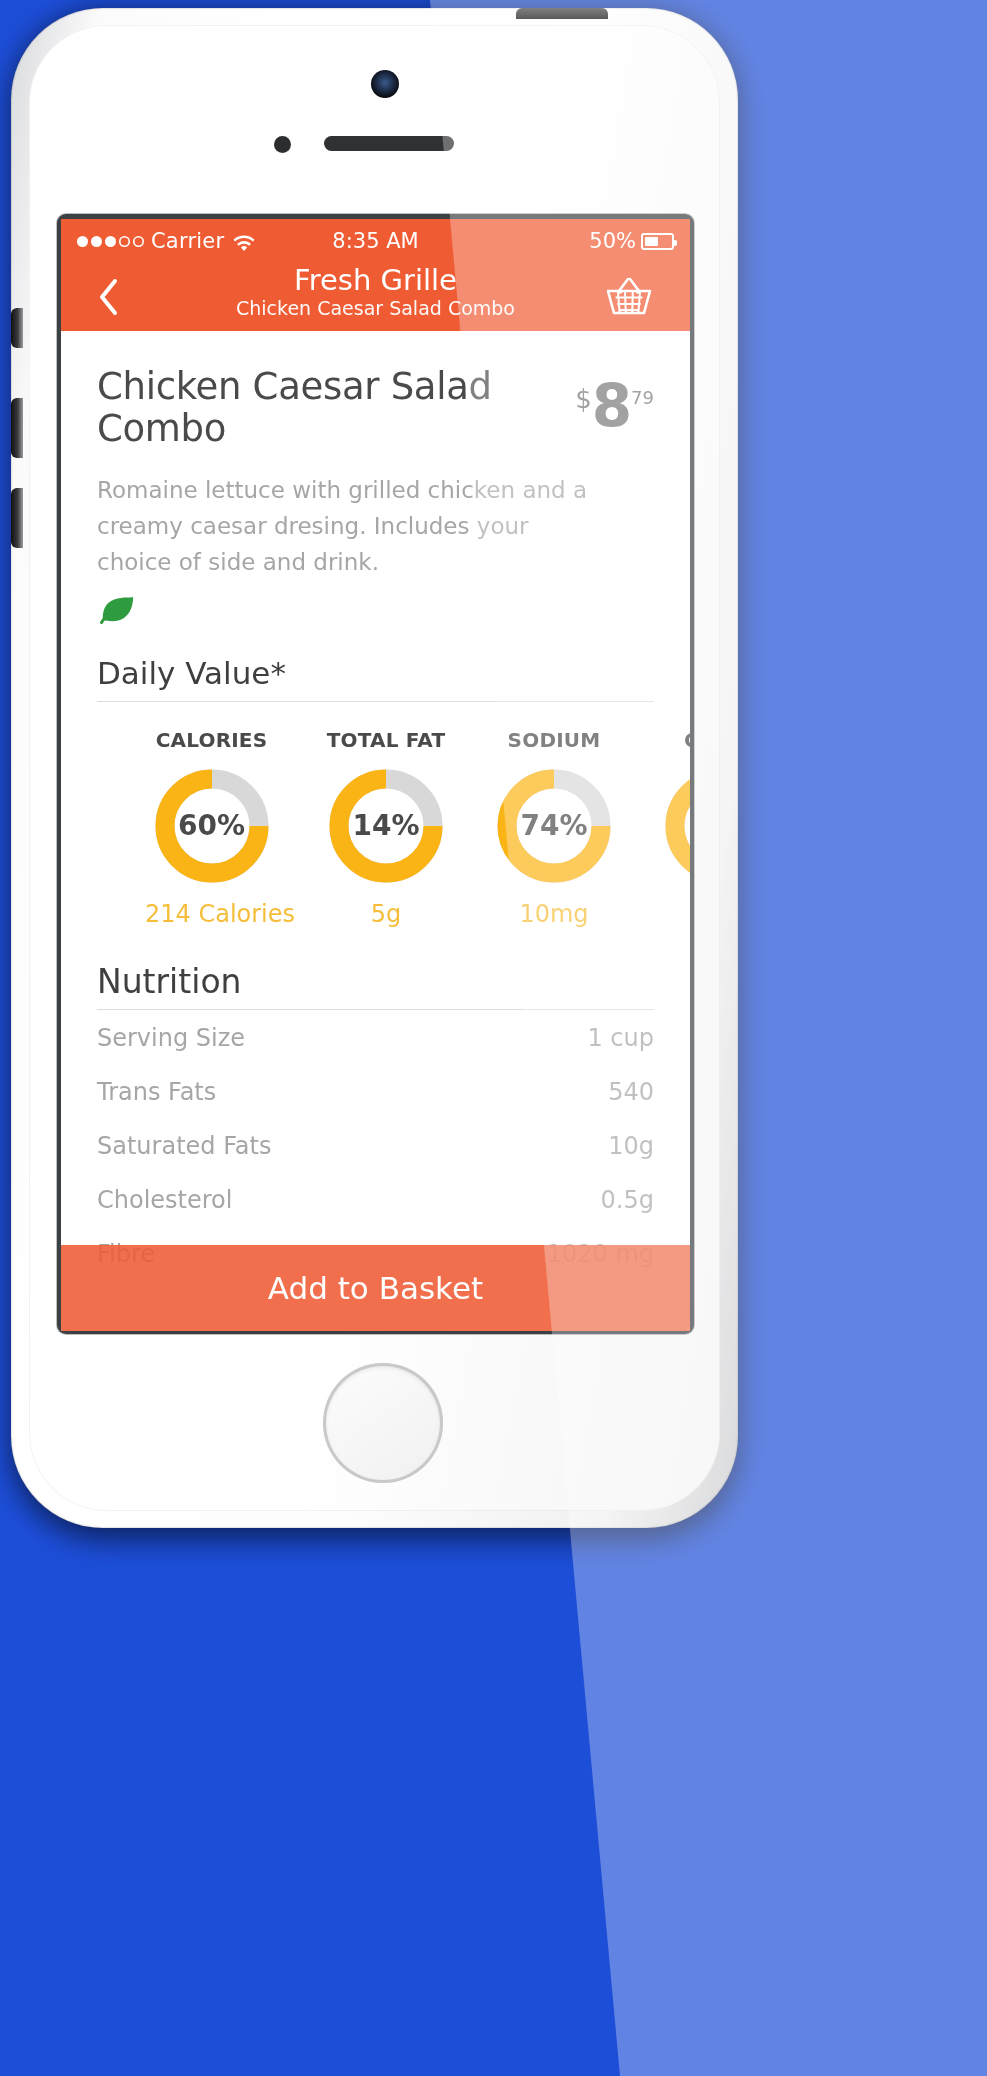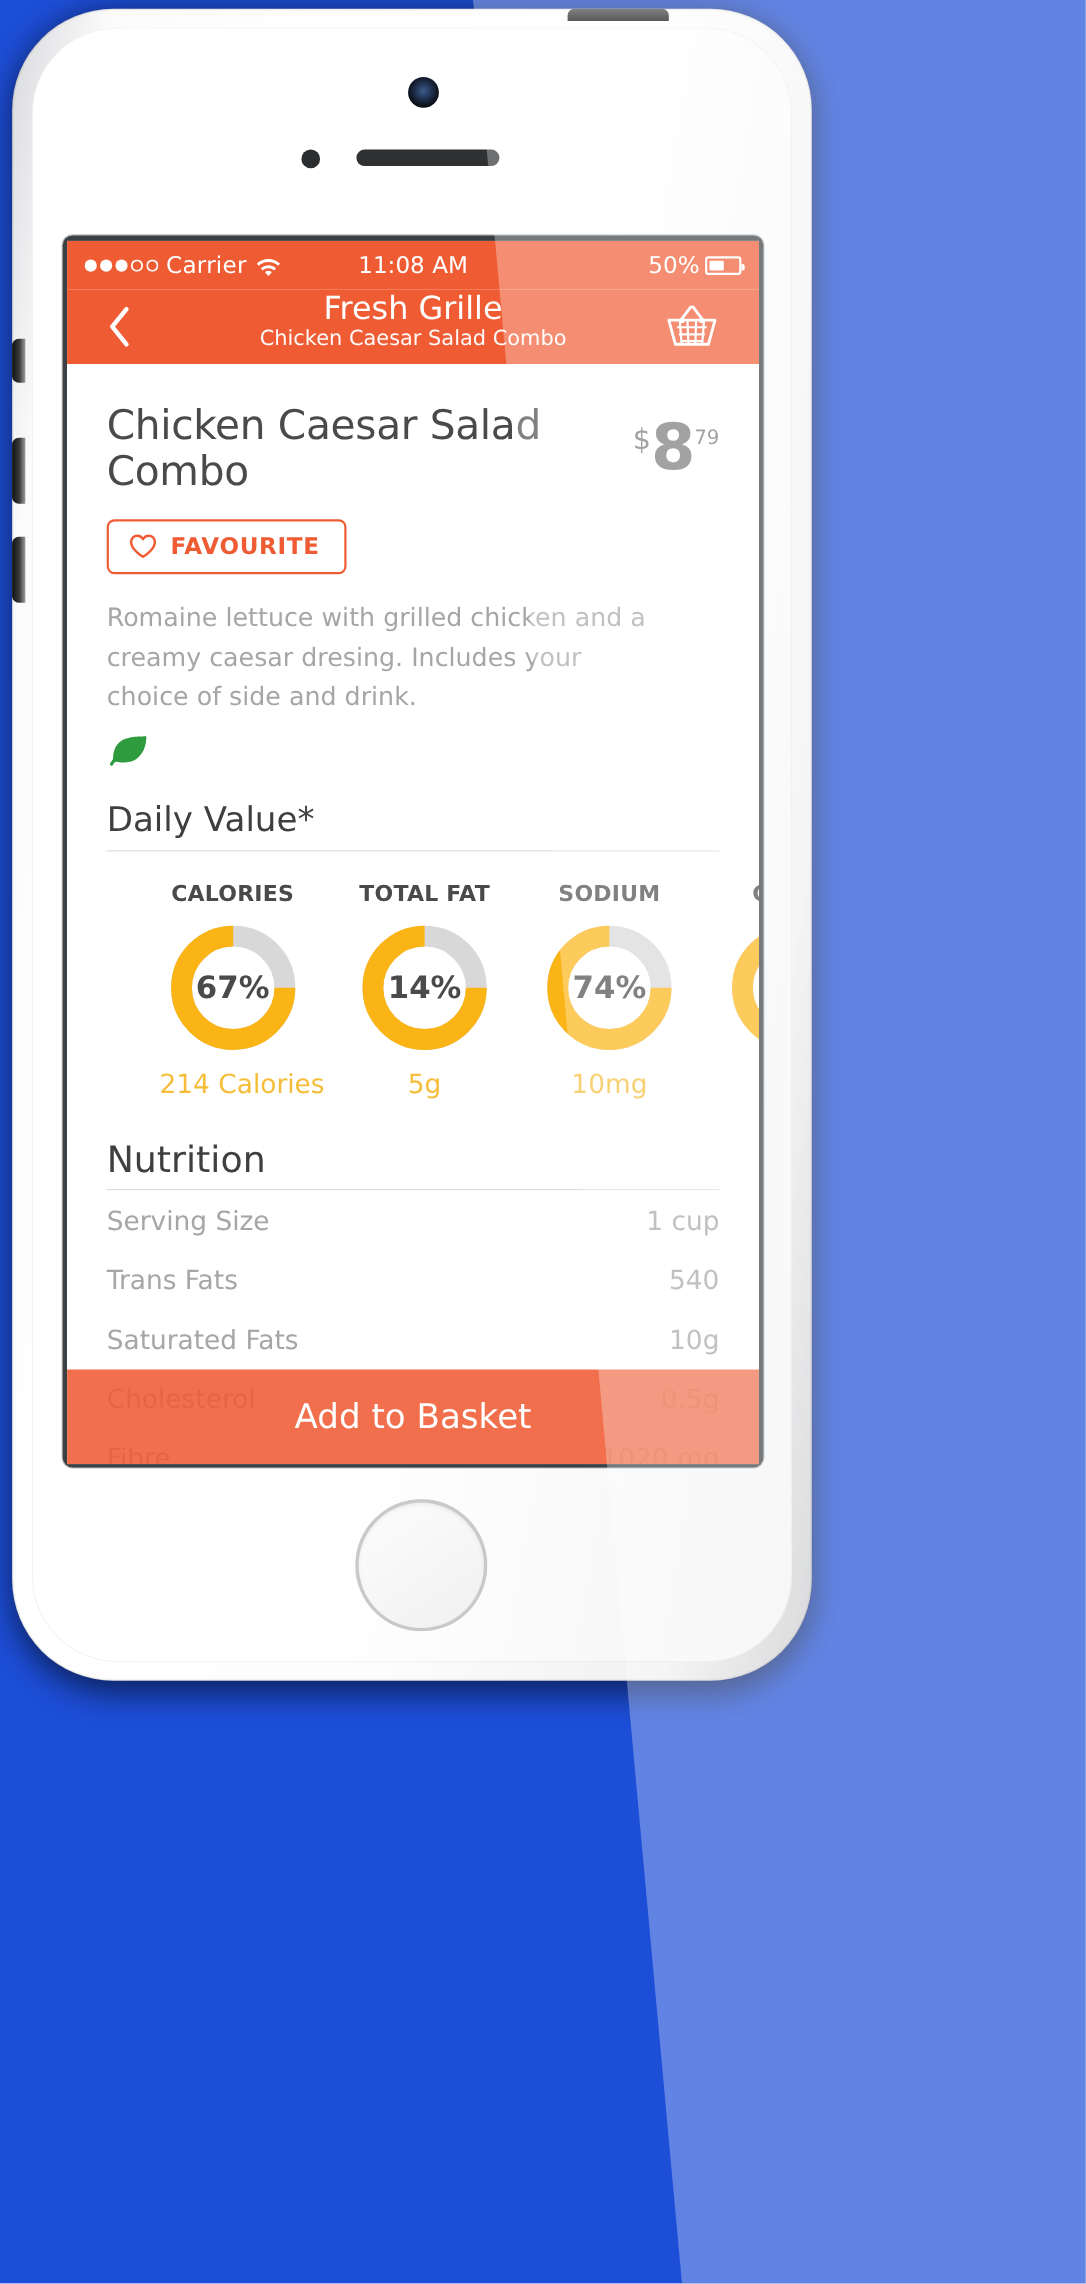--- a/index.html
+++ b/index.html
@@ -204,21 +204,21 @@
         </span>
         <span class="carrier">Carrier</span>
         <span class="wifi">
           <svg viewBox="0 0 24 18" width="22" height="17">
             <path d="M12 17.2 8.6 13.3a5.2 5.2 0 0 1 6.8 0z" fill="#fff"></path>
             <path d="M12 9.3c-2.2 0-4.2.85-5.7 2.25l-1.85-2.1A11.1 11.1 0 0 1 12 6.4c2.9 0 5.6 1.1 7.55 3.05l-1.85 2.1A8.2 8.2 0 0 0 12 9.3z" fill="#fff"></path>
             <path d="M12 3.1c-3.75 0-7.2 1.45-9.7 3.85L.5 4.8A16.9 16.9 0 0 1 12 .3c4.5 0 8.6 1.7 11.5 4.5l-1.8 2.15C19.2 4.55 15.75 3.1 12 3.1z" fill="#fff"></path>
           </svg>
         </span>
       </div>
-      <div class="sb-center">11:08 AM</div>
+      <div class="sb-center">8:35 AM</div>
       <div class="sb-right">
         <span>50%</span>
         <span class="battery">
             <i style="width:50%"></i>
           </span>
       </div>
     </div>
 
     <div class="navbar">
       <div class="back-chevron">
@@ -252,28 +252,20 @@
 
     <div class="content">
 
       <div class="title-row">
         <div class="prod-title">Chicken Caesar Salad Combo</div>
         <div class="price">
           <span class="cur">$</span><span class="whole">8</span><span class="cents">79</span>
         </div>
       </div>
 
-      <div class="fav-btn">
-        <span class="heart">
-          <svg viewBox="0 0 26 23" width="26" height="23">
-            <path d="M13 21.2 C13 21.2 2.2 14.6 2.2 7.9 C2.2 4.3 4.9 2 7.7 2 C10 2 12 3.3 13 5.3 C14 3.3 16 2 18.3 2 C21.1 2 23.8 4.3 23.8 7.9 C23.8 14.6 13 21.2 13 21.2 Z" fill="none" stroke="#ef5b33" stroke-width="2.2" stroke-linejoin="round"></path>
-          </svg>
-        </span>
-        <span>FAVOURITE</span>
-      </div>
 
       <div class="desc">Romaine lettuce with grilled chicken and a creamy caesar dresing. Includes your choice of side and drink.</div>
 
       <div class="leaf">
         <svg viewBox="0 0 42 32" width="42" height="32">
           <path d="M6 27 C6 27 4 14 14 8 C22 3.3 34 5 36 4 C36 4 37 18 27 25 C20 29.8 11 28 6 27 Z" fill="#2e9b3f"></path>
           <path d="M5 29 C9 21 18 13 31 7" fill="none" stroke="#ffffff" stroke-width="1.6" opacity=".0"></path>
           <path d="M4.5 29.5 C9 21.5 17.5 13.5 30.5 7.5" fill="none" stroke="#2e9b3f" stroke-width="3" stroke-linecap="round"></path>
         </svg>
       </div>
@@ -282,21 +274,21 @@
 
       <div class="donuts">
 
         <div class="donut-col">
           <div class="donut-label">CALORIES</div>
           <div class="donut-wrap">
             <svg viewBox="0 0 120 120" width="120" height="120">
               <circle cx="60" cy="60" r="47" fill="none" stroke="#d8d8d8" stroke-width="19"></circle>
               <path d="M60 13 A47 47 0 1 0 107 60" fill="none" stroke="#fbb415" stroke-width="19"></path>
             </svg>
-            <div class="donut-pct">67%</div>
+            <div class="donut-pct">60%</div>
           </div>
           <div class="donut-val">214 Calories</div>
         </div>
 
         <div class="donut-col">
           <div class="donut-label">TOTAL FAT</div>
           <div class="donut-wrap">
             <svg viewBox="0 0 120 120" width="120" height="120">
               <circle cx="60" cy="60" r="47" fill="none" stroke="#d8d8d8" stroke-width="19"></circle>
               <path d="M60 13 A47 47 0 1 0 107 60" fill="none" stroke="#fbb415" stroke-width="19"></path>

